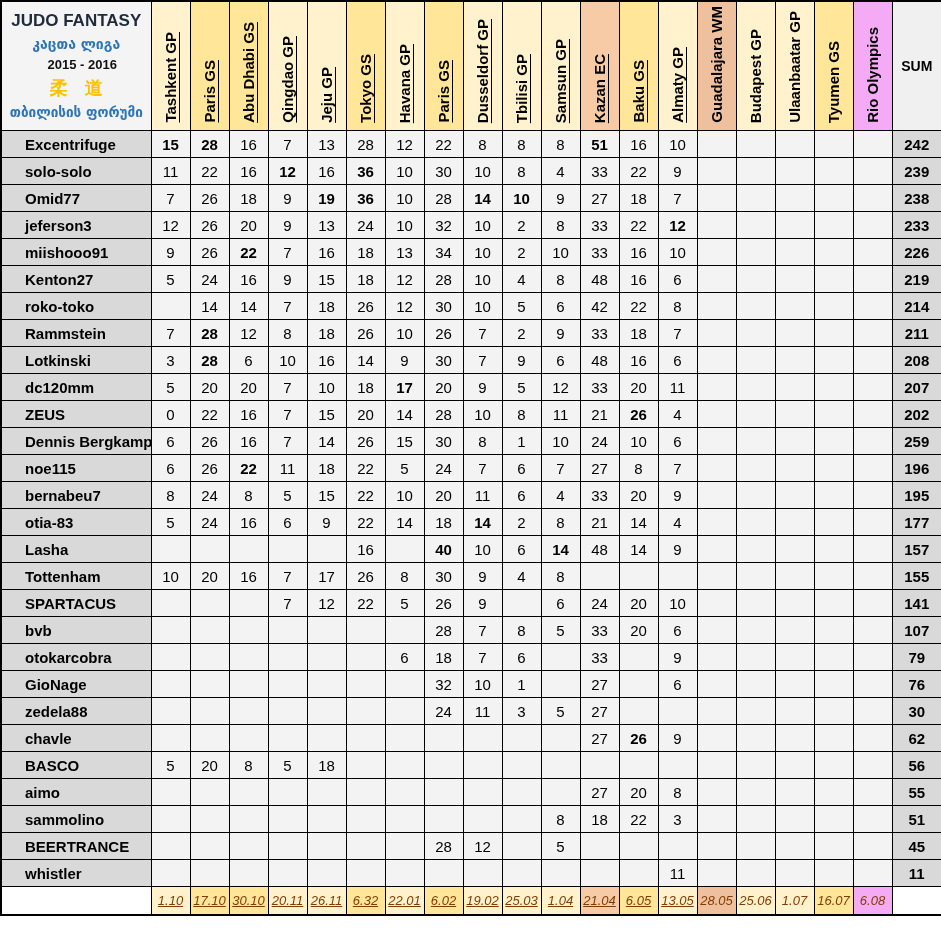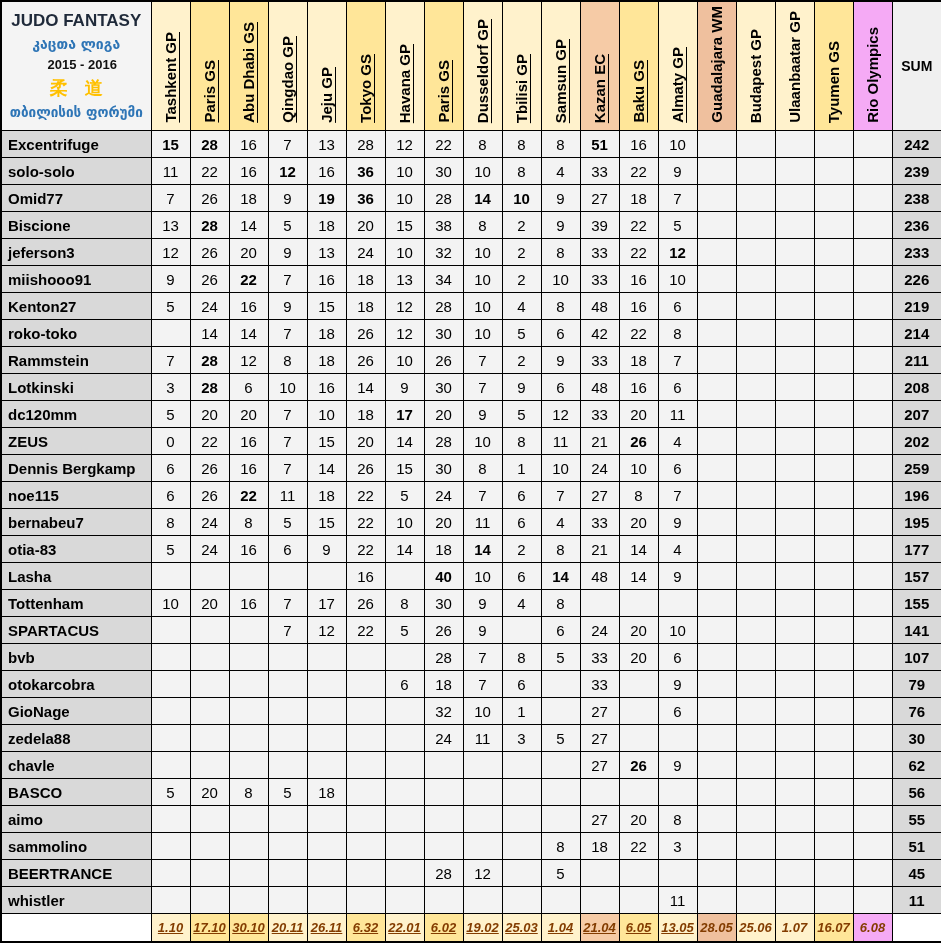--- a/index.html
+++ b/index.html
@@ -21,26 +21,26 @@
 
   
   .gp{background:var(--gp_event,#FFF2CC);}
   .gs{background:var(--gs_event,#FFE699);}
   .ec{background:var(--ec_event,#F6CBA6);}
   .wm{background:var(--wm_event,#EFC09E);}
   .oly{background:var(--olympics,#F5AAF5);}
 
   
   tbody td{height:26px; font-size:15px; text-align:center; background:#F3F3F3; color:#000;}
-  tbody td.pname{background:var(--player_col,#D9D9D9); text-align:left; padding-left:6px; font-weight:bold; font-size:15px;}
+  tbody td.pname{background:var(--player_col,#D9D9D9); text-align:left; padding-left:23px; font-weight:bold; font-size:15px;}
   tbody td.sumv{background:var(--sum_col,#D9D9D9); font-weight:bold;}
   tbody td.b{font-weight:bold;}
 
   
-  tfoot td{height:27px; font-size:13px; font-weight:bold; font-style:italic; text-align:center; color:var(--date_text,#833C00);}
+  tfoot td{height:27px; font-size:13px; font-weight:normal; font-style:italic; text-align:center; color:var(--date_text,#833C00);}
   tfoot td.done{text-decoration:underline;}
   tfoot td.blank{background:#fff; border-left-color:#000;}
 </style>
 </head>
 <body>
 
 <table>
   <colgroup>
     <col style="width:150px">
     <col span="19" style="width:39px">
@@ -177,43 +177,20 @@
         <td class="score">9</td>
         <td class="score">27</td>
         <td class="score">18</td>
         <td class="score">7</td>
         <td class="score"></td>
         <td class="score"></td>
         <td class="score"></td>
         <td class="score"></td>
         <td class="score"></td>
         <td class="sumv">238</td>
-      </tr>
-      <tr>
-        <td class="pname">Biscione</td>
-        <td class="score">13</td>
-        <td class="score b">28</td>
-        <td class="score">14</td>
-        <td class="score">5</td>
-        <td class="score">18</td>
-        <td class="score">20</td>
-        <td class="score">15</td>
-        <td class="score">38</td>
-        <td class="score">8</td>
-        <td class="score">2</td>
-        <td class="score">9</td>
-        <td class="score">39</td>
-        <td class="score">22</td>
-        <td class="score">5</td>
-        <td class="score"></td>
-        <td class="score"></td>
-        <td class="score"></td>
-        <td class="score"></td>
-        <td class="score"></td>
-        <td class="sumv">236</td>
       </tr>
       <tr>
         <td class="pname">jeferson3</td>
         <td class="score">12</td>
         <td class="score">26</td>
         <td class="score">20</td>
         <td class="score">9</td>
         <td class="score">13</td>
         <td class="score">24</td>
         <td class="score">10</td>

